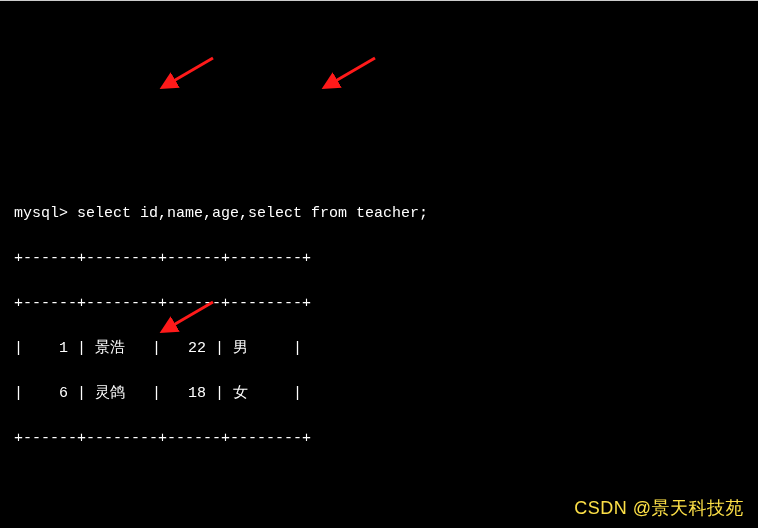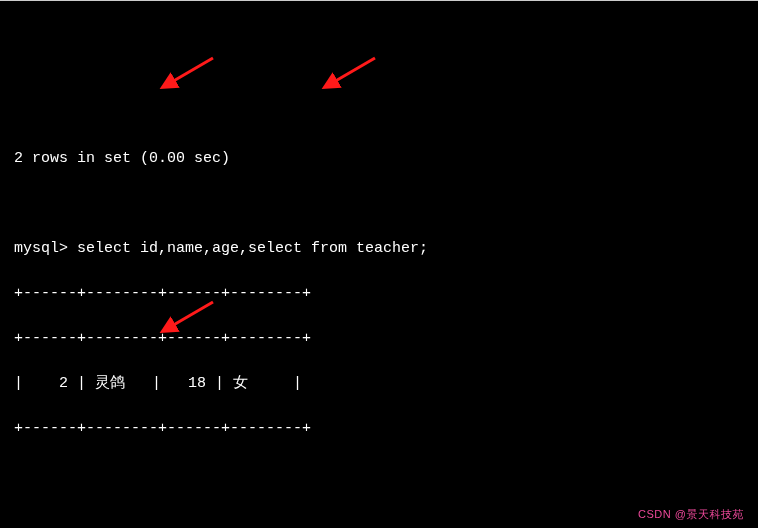--- a/index.html
+++ b/index.html
@@ -17,23 +17,23 @@
       white-space: pre;
     }
     .terminal {
       padding: 0 14px;
     }
     .line { white-space: pre; }
     .watermark {
       position: absolute;
       right: 14px;
       bottom: 6px;
-      color: #ec4899;
+      color: #fde047;
       font-family: sans-serif;
-      font-size: 11px;
+      font-size: 18px;
       letter-spacing: 0.5px;
     }
     .arrow {
       position: absolute;
       pointer-events: none;
     }
     .arrow svg { display: block; }
     .border-top {
       position: absolute;
       top: 0; left: 0; right: 0;
@@ -46,26 +46,26 @@
     }
   </style>
 </head>
 <body>
 
 
 
 <div class="border-top"></div>
 
 <div class="terminal">
-<div class="line top-cut">2 rows in set (0.00 sec)</div>
 <div class="line">&nbsp;</div>
 <div class="line"><span>mysql&gt;</span> <span>select id,name,age,select from teacher;</span></div>
 <div class="line">+------+--------+------+--------+</div>
 <div class="line">+------+--------+------+--------+</div>
-<div class="line">|    2 | 灵鸽   |   18 | 女     |</div>
+<div class="line">|    1 | 景浩   |   22 | 男     |</div>
+<div class="line">|    6 | 灵鸽   |   18 | 女     |</div>
 <div class="line">+------+--------+------+--------+</div>
 
 
 
 
 
 
 
 
 

